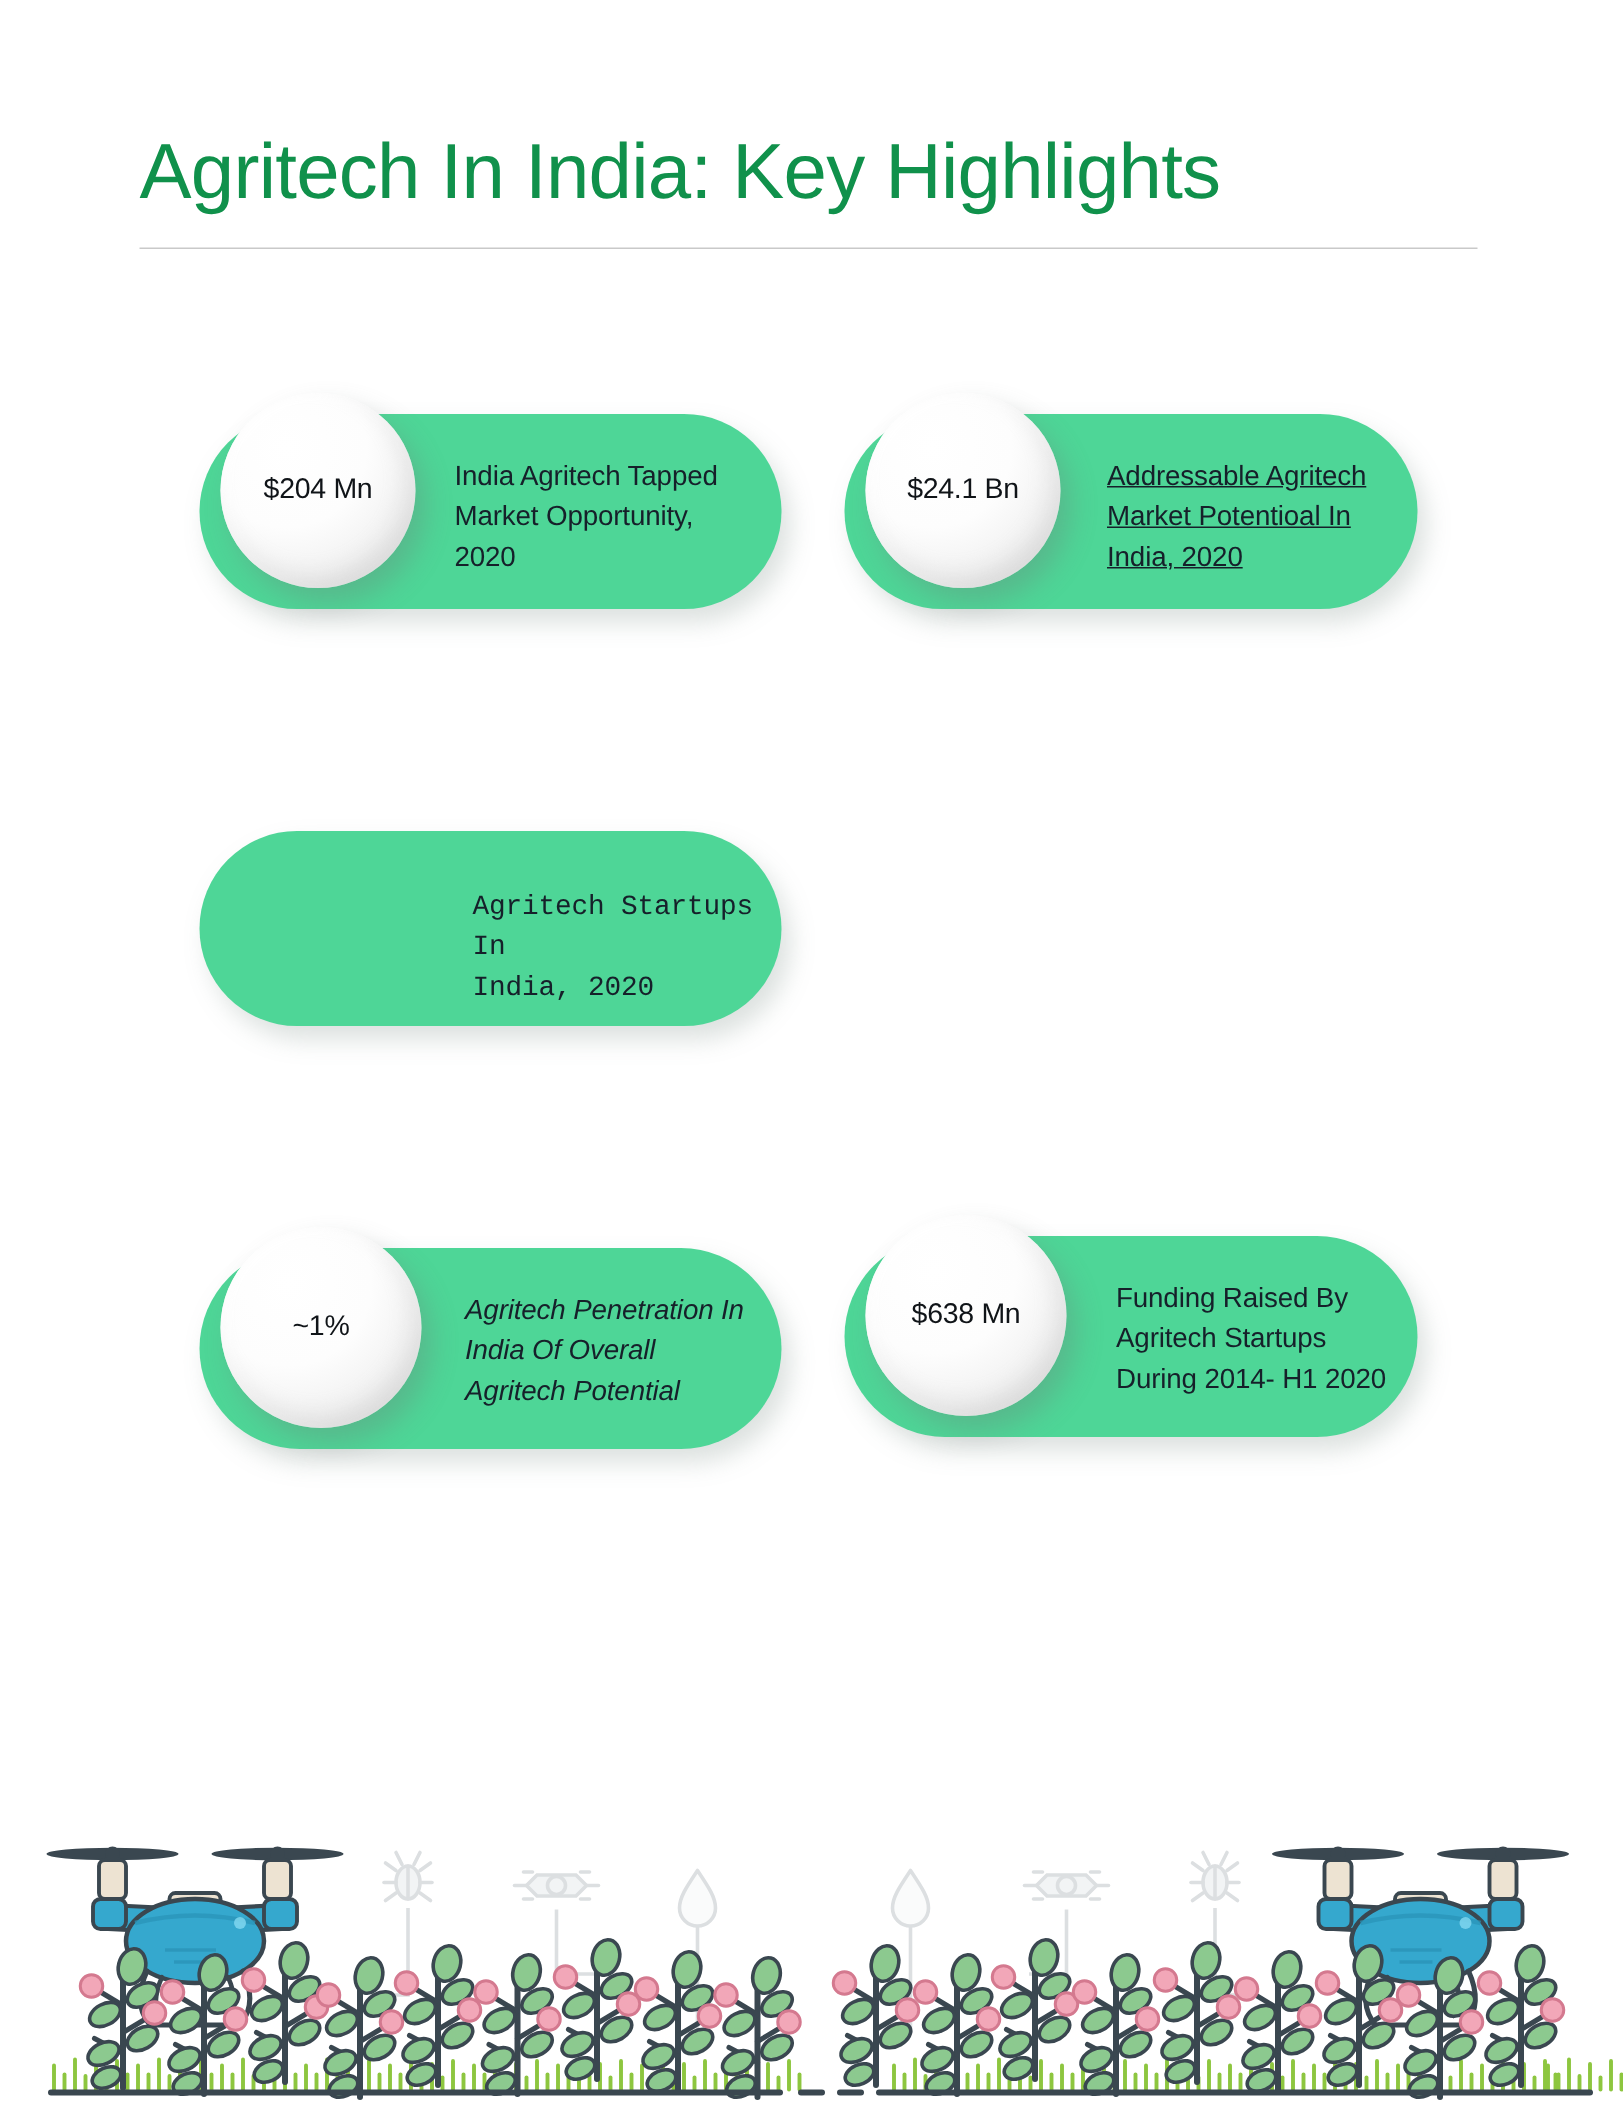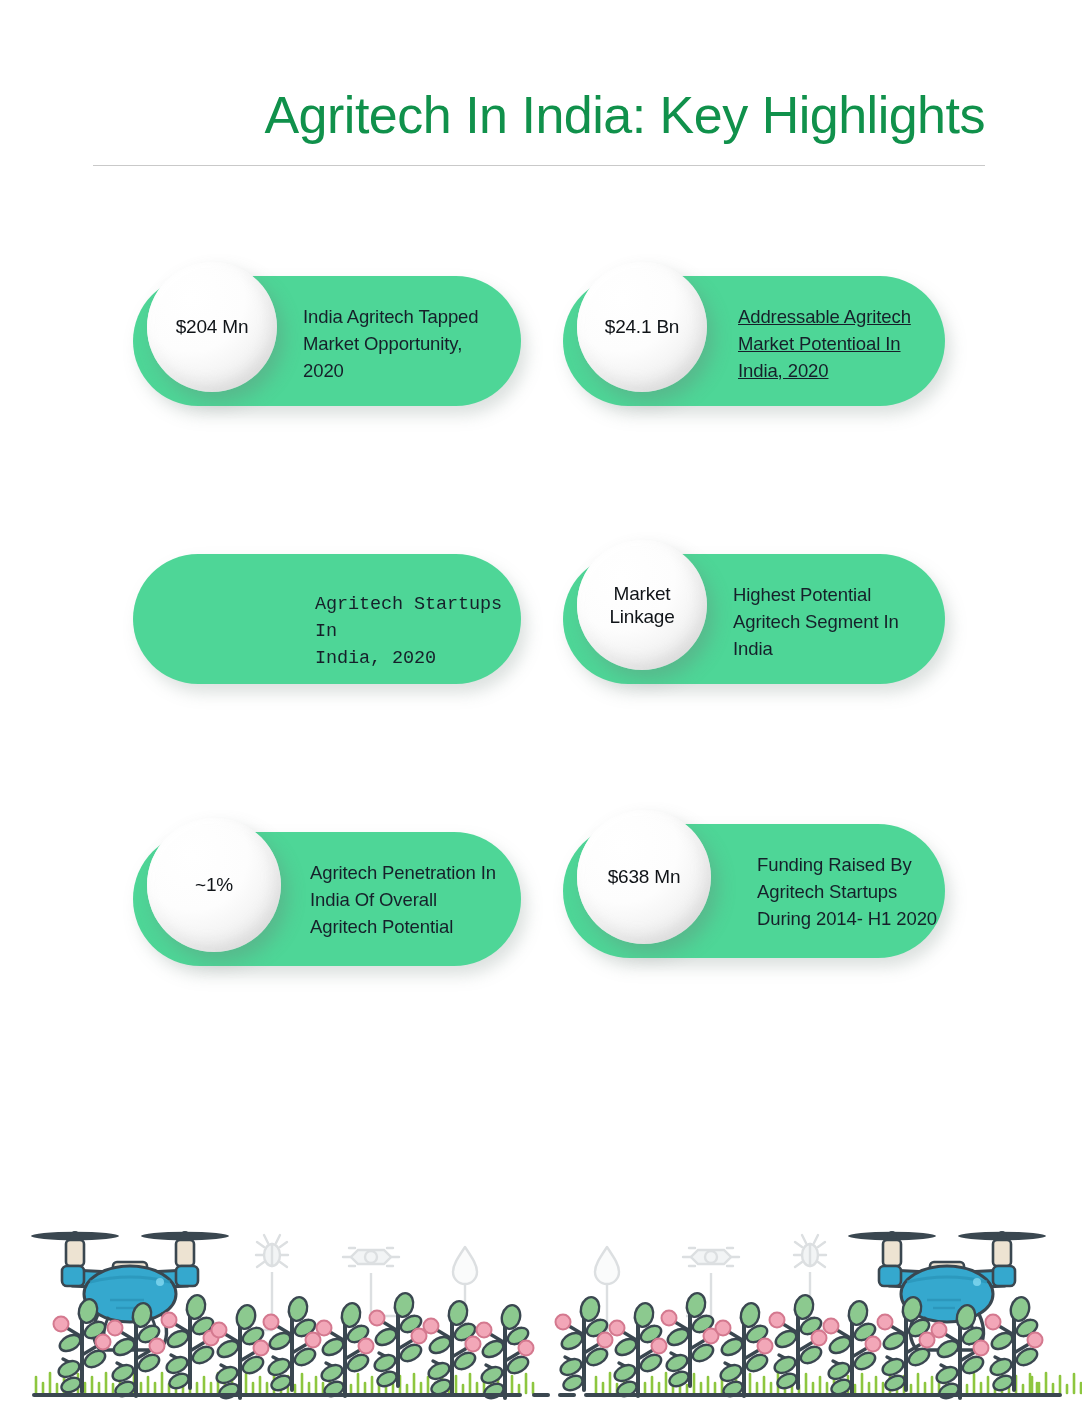--- a/index.html
+++ b/index.html
@@ -18,21 +18,20 @@
     height: 1402px;
     background: #ffffff;
   }
 
   
   .header {
     position: absolute;
     left: 93px;
     top: 88px;
     width: 892px;
-    text-align: right;
   }
   .page-title {
     font-size: 52px;
     line-height: 1.05;
     font-weight: 400;
     letter-spacing: -0.5px;
     color: #10914B;
     white-space: nowrap;
   }
   .title-rule {
@@ -141,47 +140,37 @@
 Market Potentioal In
 India, 2020</div>
     </div>
 
     <div class="card" style="left:133px; top:278px; width:388px; height:160px;">
       <div class="pill" style="width:388px; height:130px;"></div>
       <div class="card-text" style="left:164px; top:52px; width:215px;font-family:Liberation Mono, monospace;">Agritech Startups In
 India, 2020</div>
     </div>
 
-    <div class="card" style="left:563px; top:278px; width:382px; height:160px;">
-      <div class="pill" style="width:382px; height:130px;"></div>
-      <div class="bubble" style="left:14px; top:0px; width:130px; height:130px;">
-        <span class="bubble-label">Market
-Linkage</span>
-      </div>
-      <div class="card-text" style="left:152px; top:42px; width:215px;">Highest Potential
-Agritech Segment In
-India</div>
-    </div>
 
     <div class="card" style="left:133px; top:556px; width:388px; height:164px;">
       <div class="pill" style="width:388px; height:134px;"></div>
       <div class="bubble" style="left:14px; top:0px; width:134px; height:134px;">
         <span class="bubble-label">~1%</span>
       </div>
-      <div class="card-text" style="left:159px; top:42px; width:225px;">Agritech Penetration In
+      <div class="card-text" style="left:159px; top:42px; width:225px;font-style:italic;">Agritech Penetration In
 India Of Overall
 Agritech Potential</div>
     </div>
 
     <div class="card" style="left:563px; top:548px; width:382px; height:164px;">
       <div class="pill" style="width:382px; height:134px;"></div>
       <div class="bubble" style="left:14px; top:0px; width:134px; height:134px;">
         <span class="bubble-label">$638 Mn</span>
       </div>
-      <div class="card-text" style="left:176px; top:42px; width:225px;">Funding Raised By
+      <div class="card-text" style="left:163px; top:42px; width:225px;">Funding Raised By
 Agritech Startups
 During 2014- H1 2020</div>
     </div>
 
   </div>
 
   <div class="illustration">
     <svg width="1082" height="187" viewBox="0 0 1082 187" xmlns="http://www.w3.org/2000/svg">
       <defs>
 

